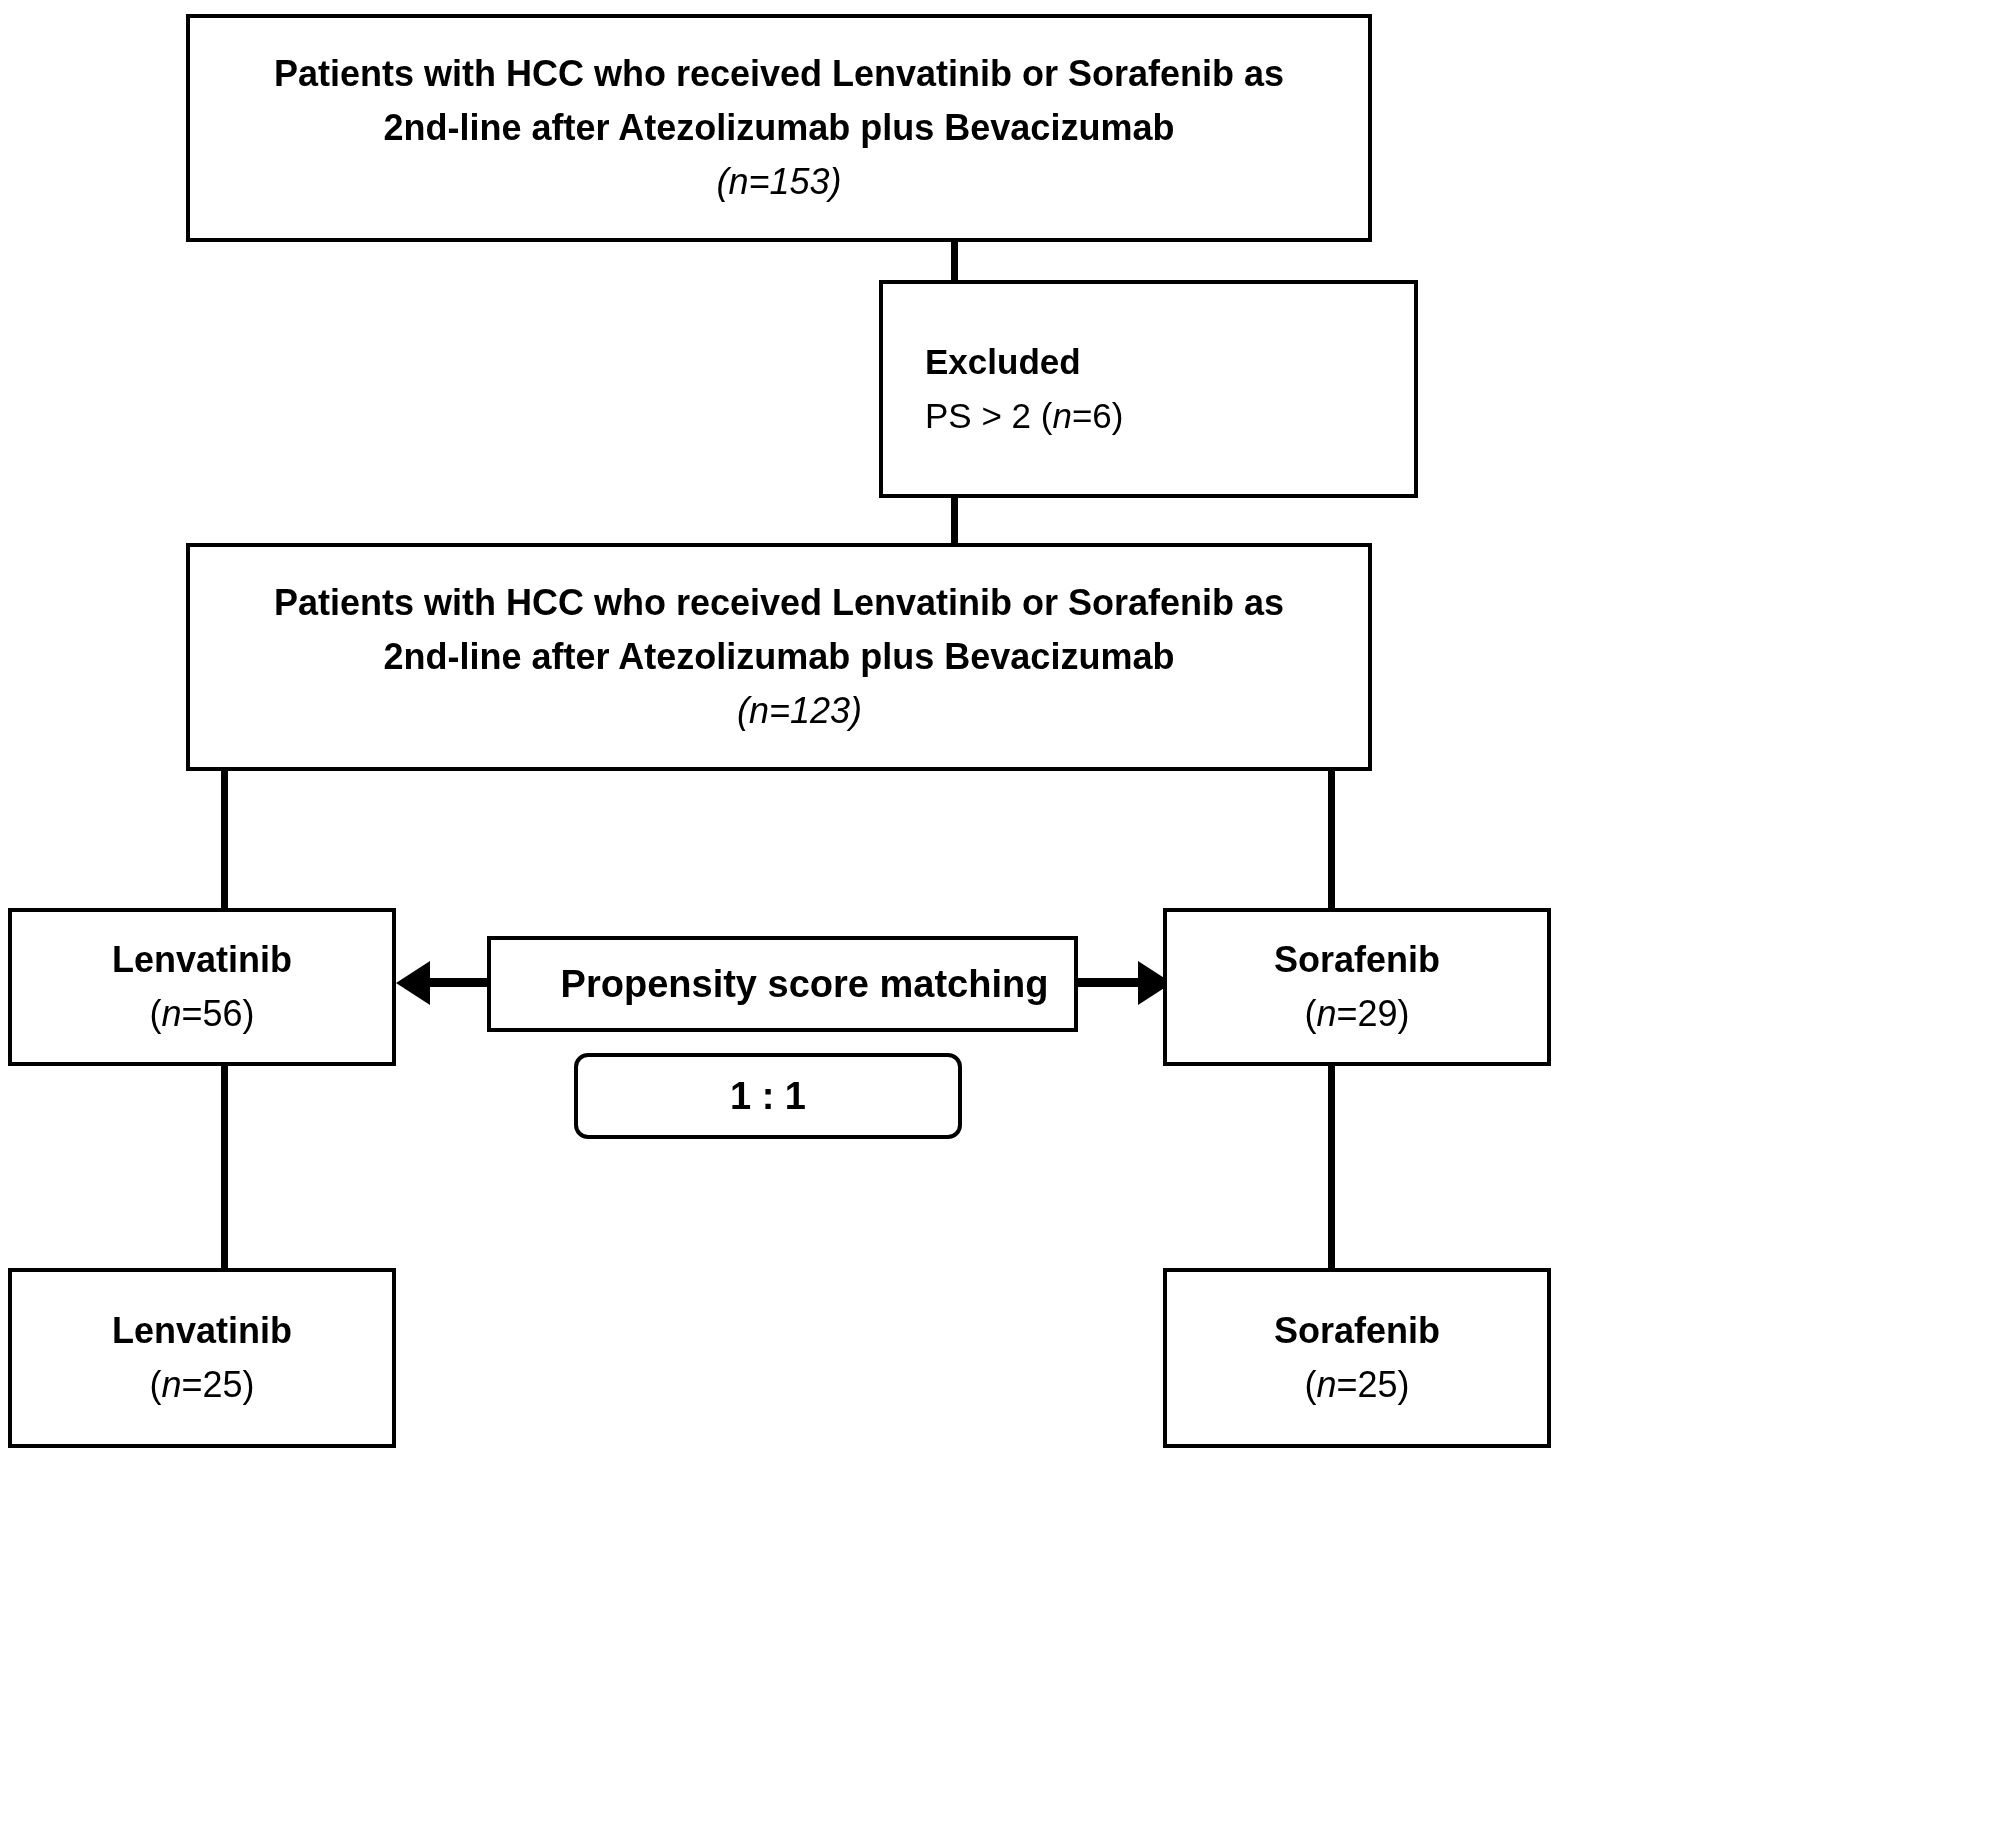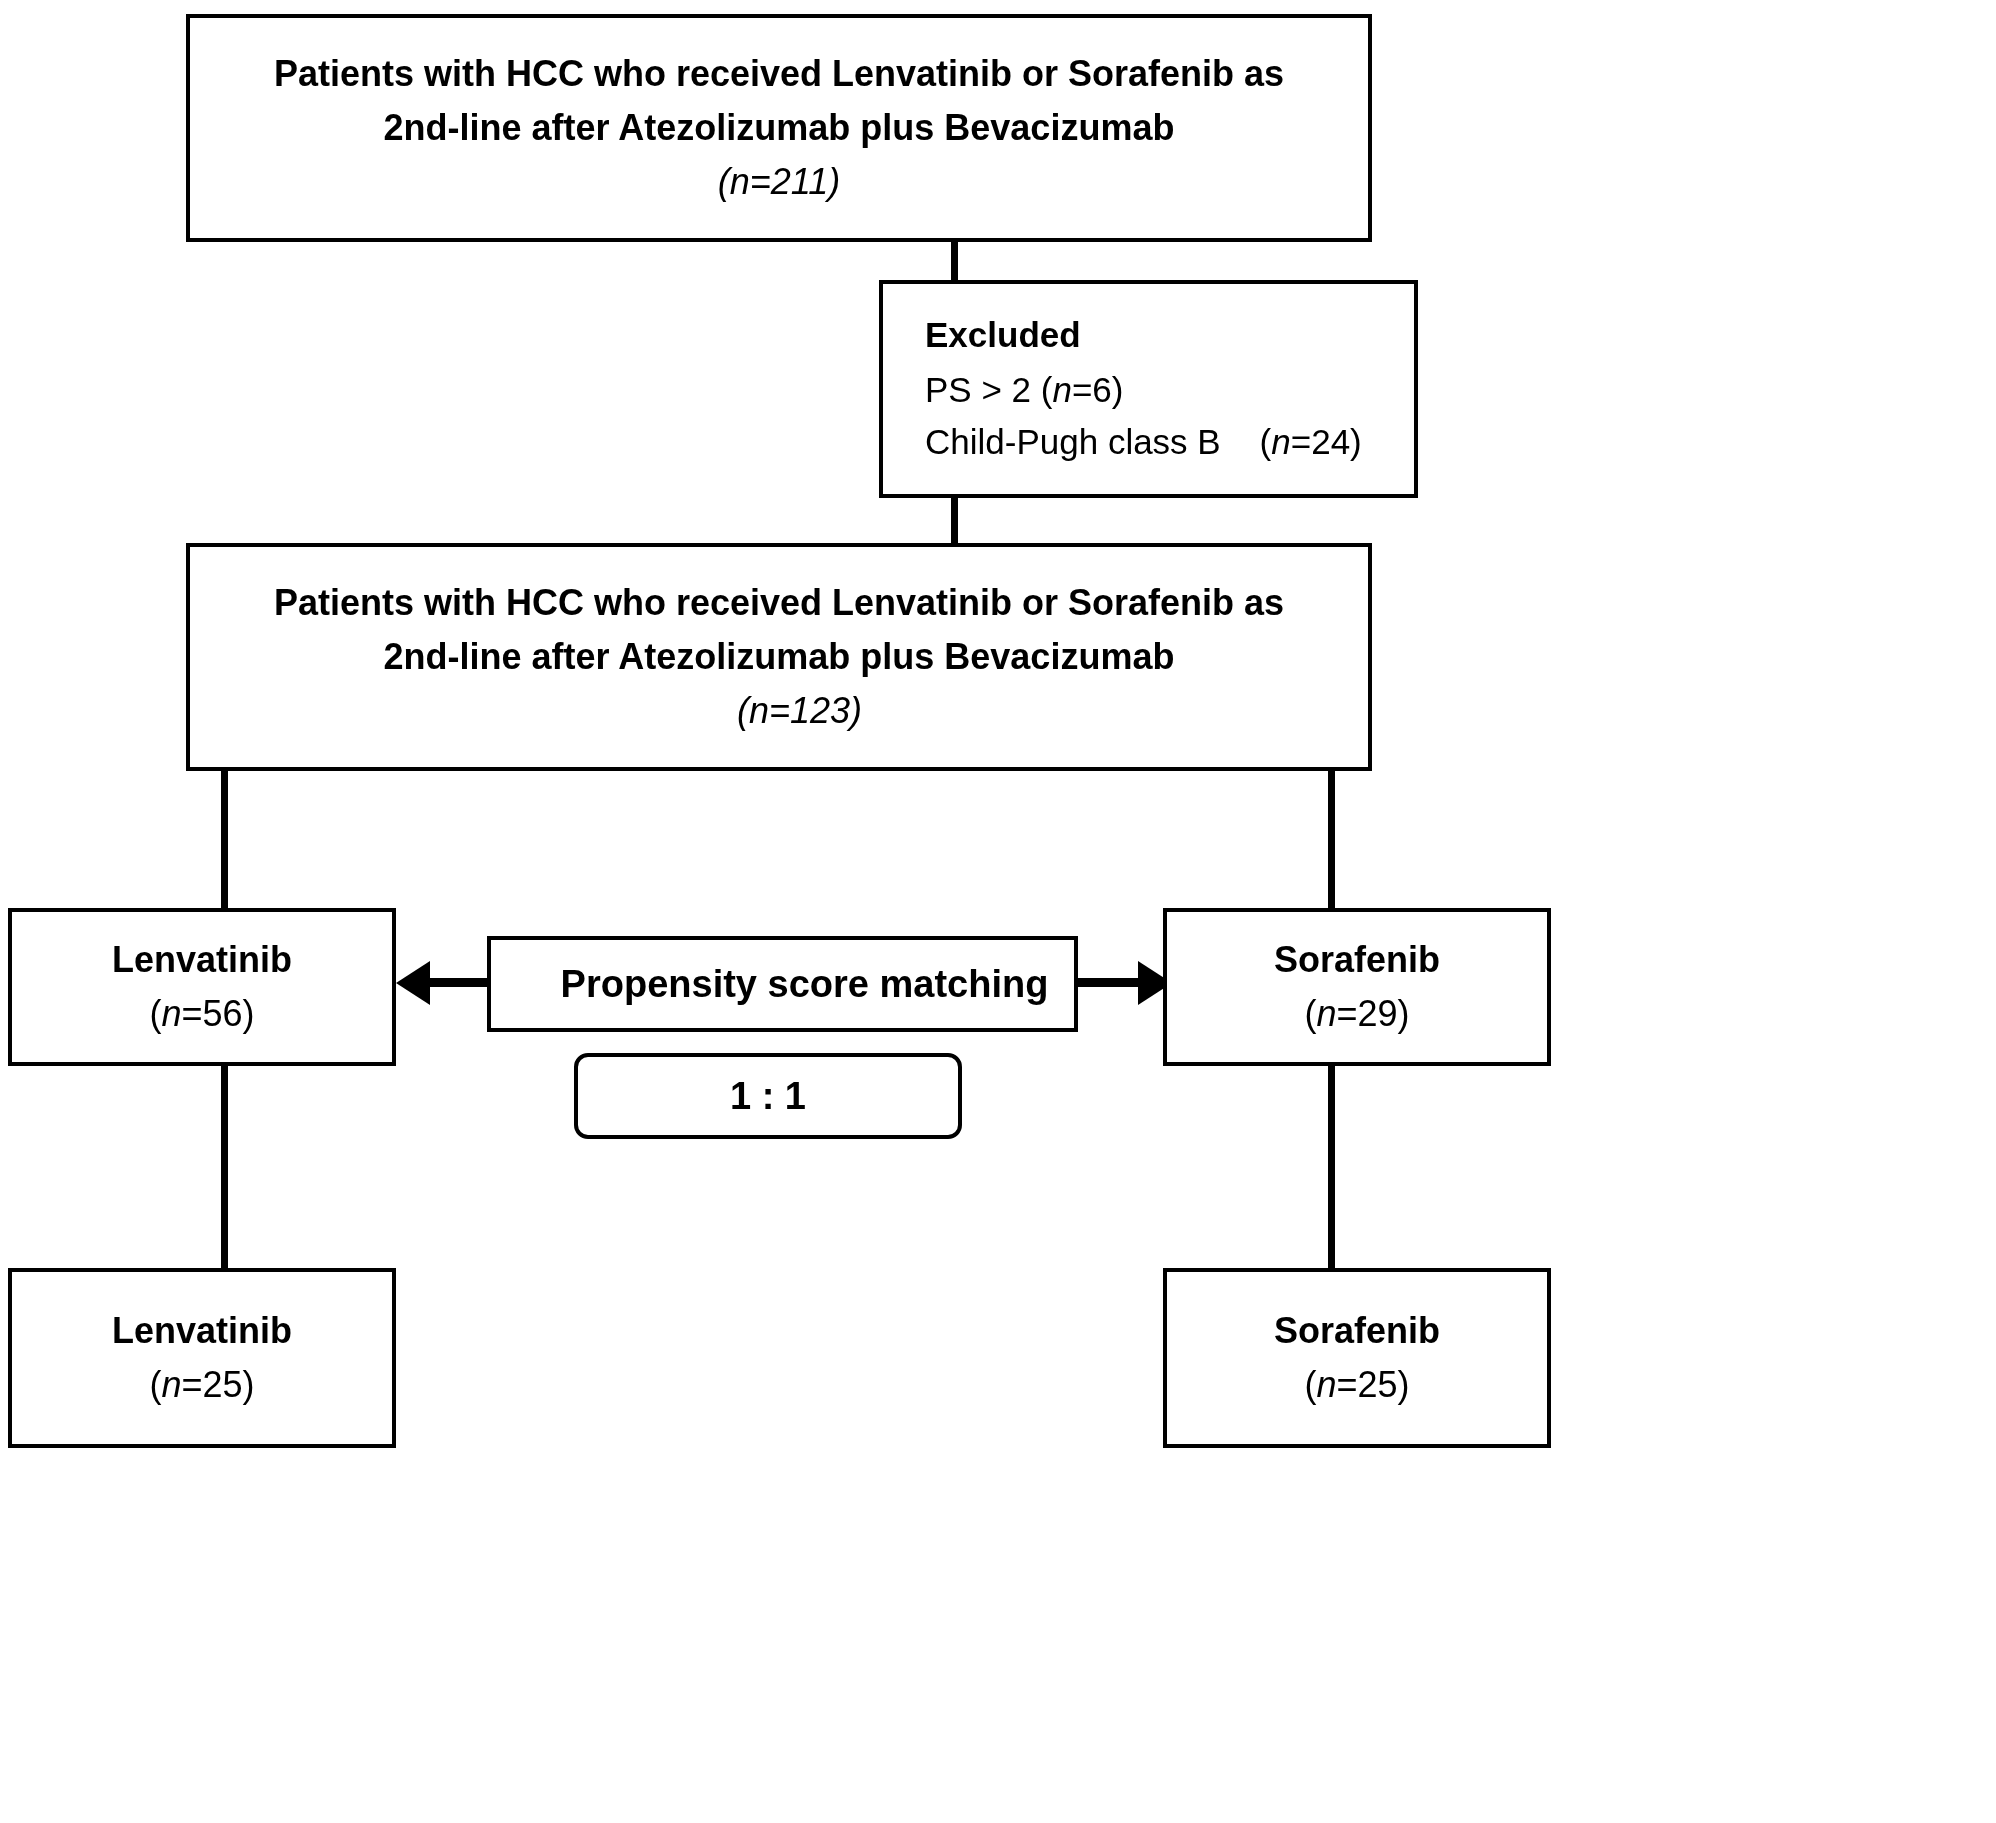--- a/index.html
+++ b/index.html
@@ -89,31 +89,28 @@
   <div class="conn" style="left:430px; top:978px; width:62px; height:9px;"></div>
   <div class="arrow-head arrow-left" style="left:396px; top:961px;"></div>
 
   <div class="conn" style="left:1078px; top:978px; width:62px; height:9px;"></div>
   <div class="arrow-head arrow-right" style="left:1138px; top:961px;"></div>
 
   <div class="box" style="left:186px; top:14px; width:1186px; height:228px; font-size:36px;">
     <div class="txt b">Patients with HCC who received Lenvatinib or Sorafenib as</div>
     <div class="txt b">2nd-line after Atezolizumab plus Bevacizumab</div>
     <div class="txt r" style="font-style:italic;">
-      <span>(</span><span class="it">n</span><span>=211)</span>
+      <span>(</span><span class="it">n</span><span>=153)</span>
     </div>
   </div>
 
   <div class="box left-align" style="left:879px; top:280px; width:539px; height:218px; font-size:35px; padding-left:42px; justify-content:center;">
     <div class="txt b" style="margin-bottom:2px;">Excluded</div>
     <div class="txt r">
       <span>PS &gt; 2 (</span><span class="it">n</span><span>=6)</span>
-    </div>
-    <div class="txt r">
-      <span>Child-Pugh class B</span><span>&nbsp;&nbsp;&nbsp;&nbsp;</span><span>(</span><span class="it">n</span><span>=24)</span>
     </div>
   </div>
 
   <div class="box" style="left:186px; top:543px; width:1186px; height:228px; font-size:36px;">
     <div class="txt b">Patients with HCC who received Lenvatinib or Sorafenib as</div>
     <div class="txt b">2nd-line after Atezolizumab plus Bevacizumab</div>
     <div class="txt r" style="font-style:italic;margin-left:41px;">
       <span>(</span><span class="it">n</span><span>=123)</span>
     </div>
   </div>

